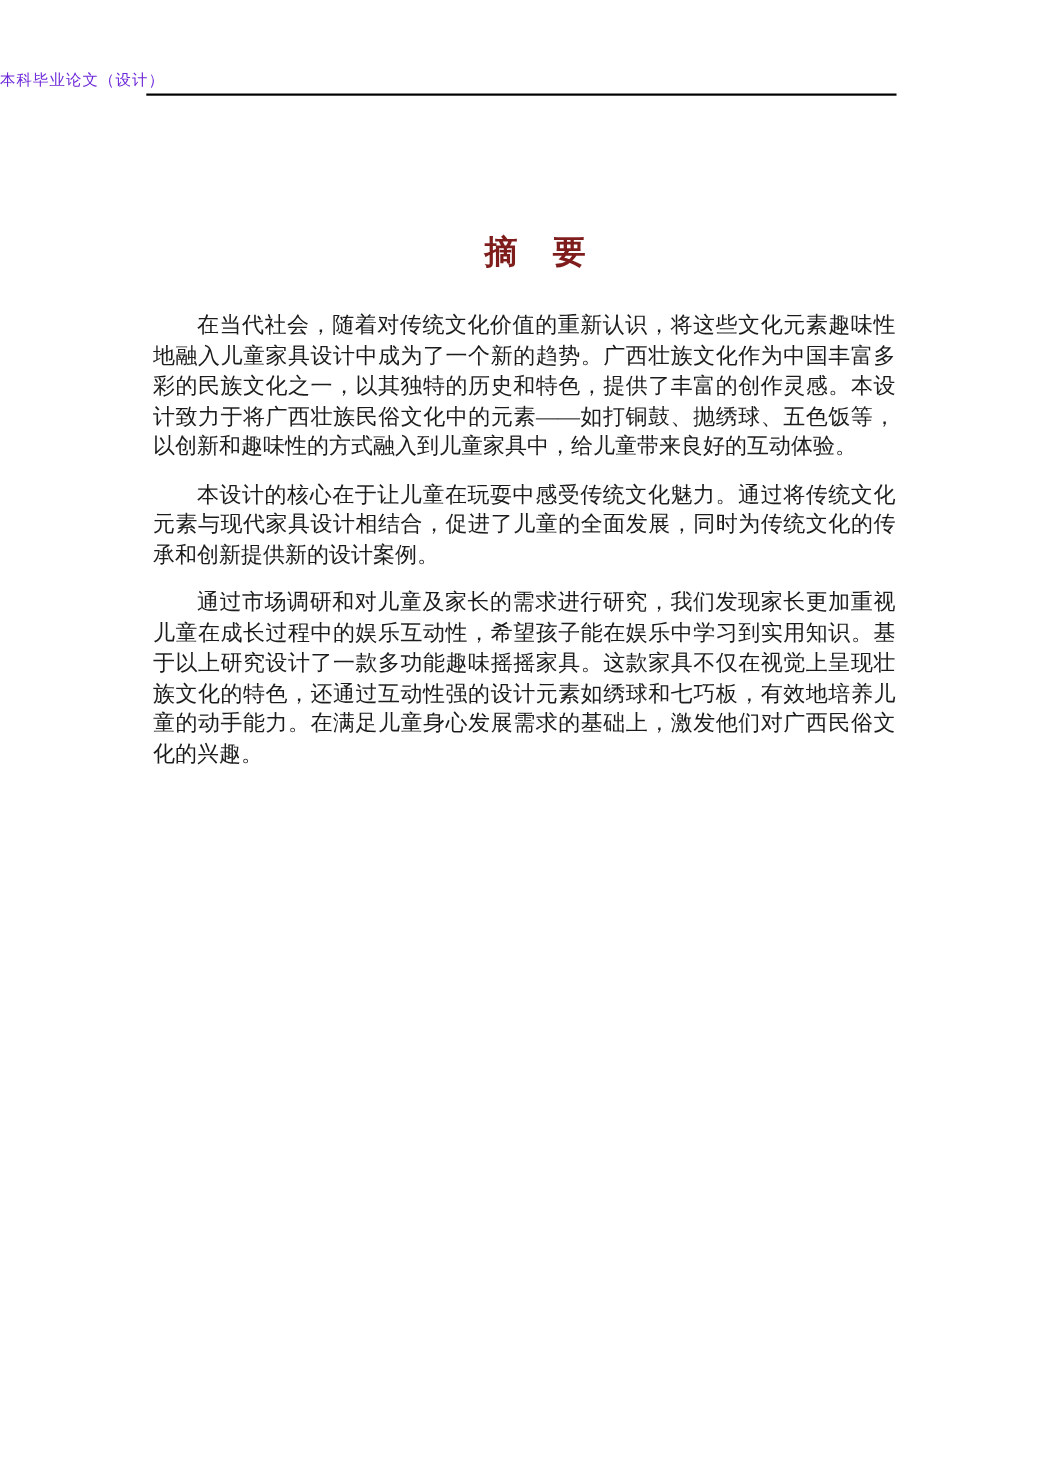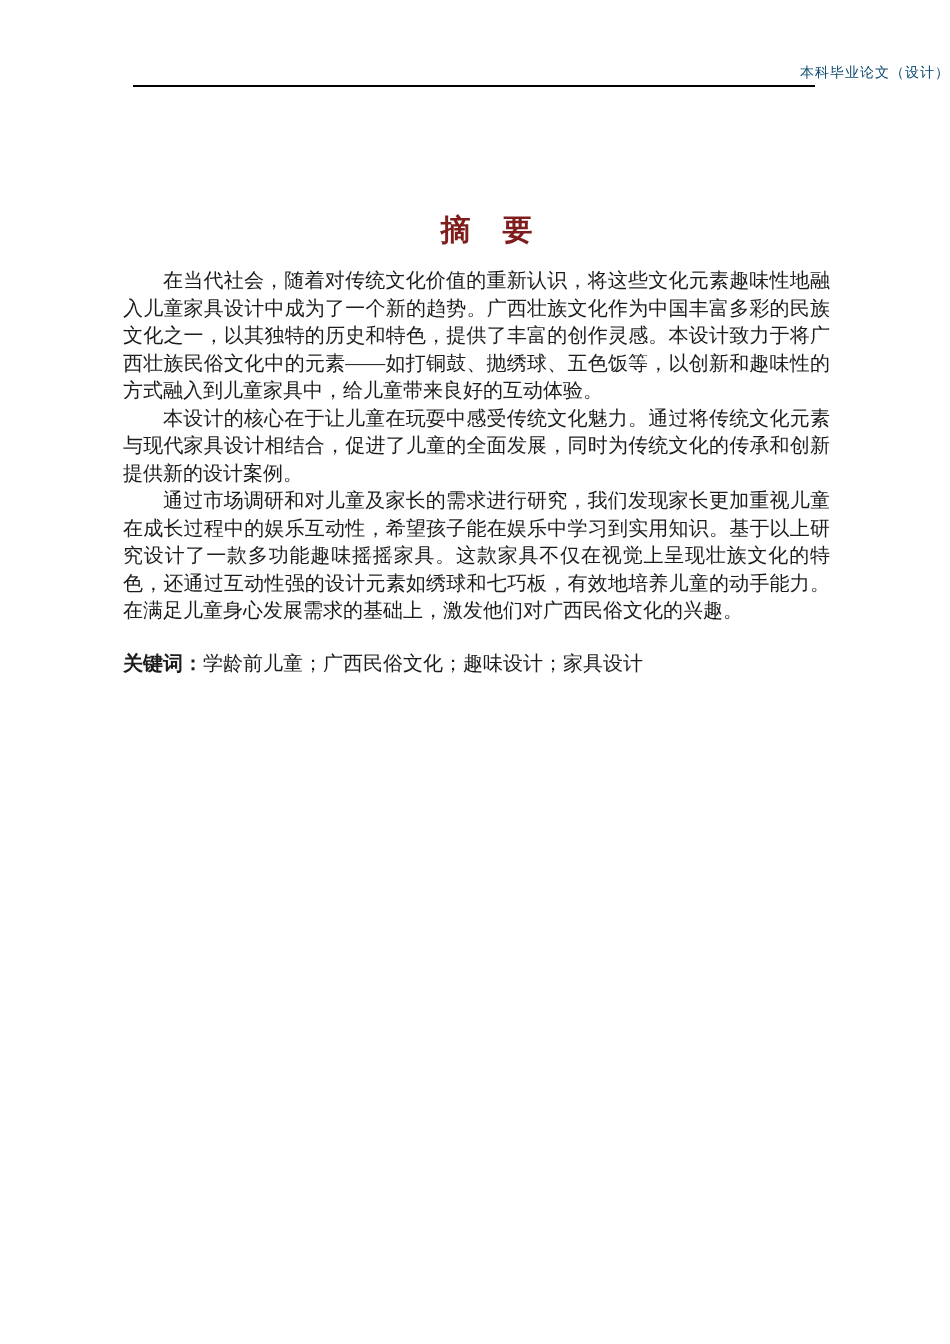--- a/index.html
+++ b/index.html
@@ -18,24 +18,24 @@
     width: 950px;
     height: 1344px;
     background: #ffffff;
     overflow: hidden;
   }
   .running-header {
     position: absolute;
     top: 64px;
     left: 0;
     width: 100%;
-    text-align: right;
+    text-align: left;
     font-size: 14px;
     letter-spacing: 1px;
-    color: #0c4a6e;
+    color: #6d28d9;
   }
   .header-rule {
     position: absolute;
     top: 85px;
     left: 133px;
     width: 682px;
     height: 2px;
     background: #000000;
   }
   .abstract-title {
@@ -56,21 +56,21 @@
     top: 267px;
     left: 123px;
     width: 707px;
     font-size: 20px;
     line-height: 27.5px;
     text-align: justify;
     text-justify: inter-ideograph;
     color: #1c1c1c;
   }
   .content p {
-    margin: 0;
+    margin: 16px;
     padding: 0;
     text-indent: 2em;
   }
   .content p.keywords {
     margin-top: 25px;
     text-indent: 0;
   }
   .keywords .kw-label {
     font-weight: bold;
   }
@@ -85,16 +85,15 @@
   </div>
 
   <div class="header-rule"></div>
 
   <h1 class="abstract-title">摘　要</h1>
 
   <div class="content">
     <p>在当代社会，随着对传统文化价值的重新认识，将这些文化元素趣味性地融入儿童家具设计中成为了一个新的趋势。广西壮族文化作为中国丰富多彩的民族文化之一，以其独特的历史和特色，提供了丰富的创作灵感。本设计致力于将广西壮族民俗文化中的元素——如打铜鼓、抛绣球、五色饭等，以创新和趣味性的方式融入到儿童家具中，给儿童带来良好的互动体验。</p>
     <p>本设计的核心在于让儿童在玩耍中感受传统文化魅力。通过将传统文化元素与现代家具设计相结合，促进了儿童的全面发展，同时为传统文化的传承和创新提供新的设计案例。</p>
     <p>通过市场调研和对儿童及家长的需求进行研究，我们发现家长更加重视儿童在成长过程中的娱乐互动性，希望孩子能在娱乐中学习到实用知识。基于以上研究设计了一款多功能趣味摇摇家具。这款家具不仅在视觉上呈现壮族文化的特色，还通过互动性强的设计元素如绣球和七巧板，有效地培养儿童的动手能力。在满足儿童身心发展需求的基础上，激发他们对广西民俗文化的兴趣。</p>
-    <p class="keywords"><span class="kw-label">关键词：</span><span>学龄前儿童；广西民俗文化；趣味设计；家具设计</span></p>
   </div>
 
 </div>
 
 </body></html>

